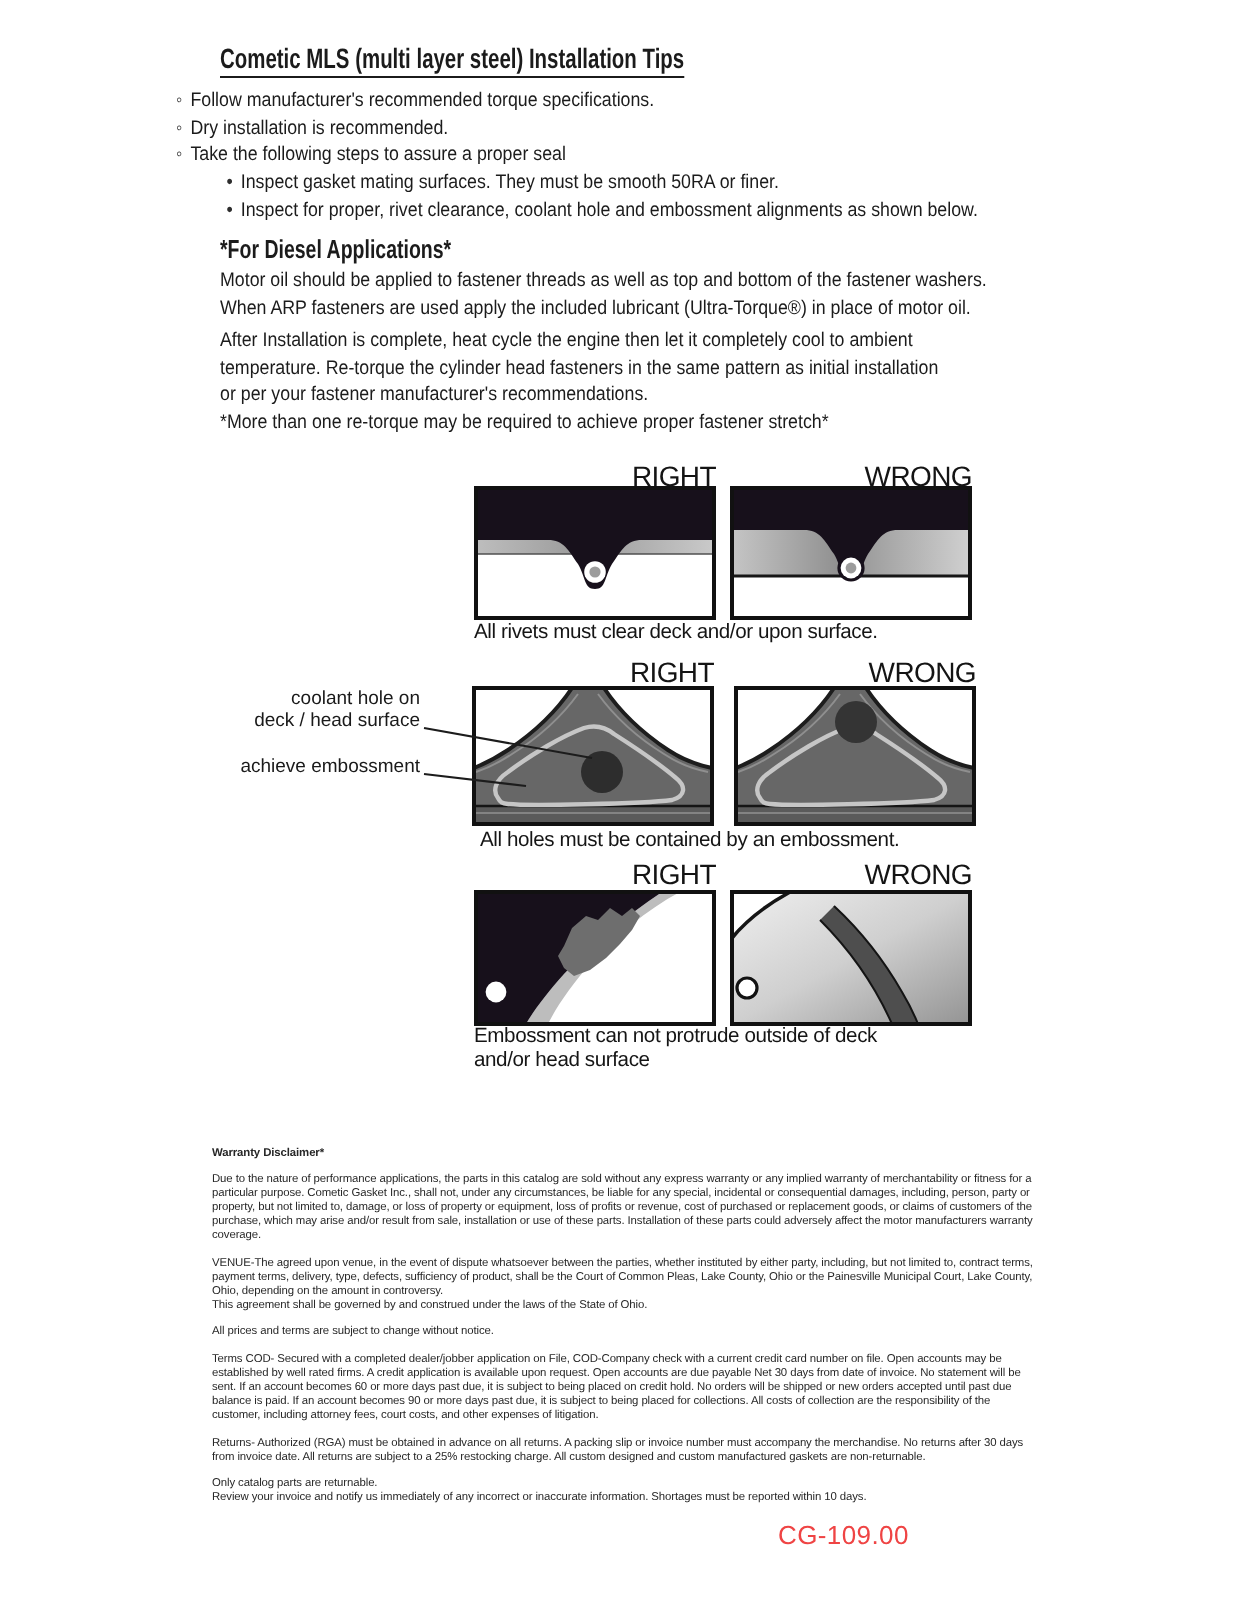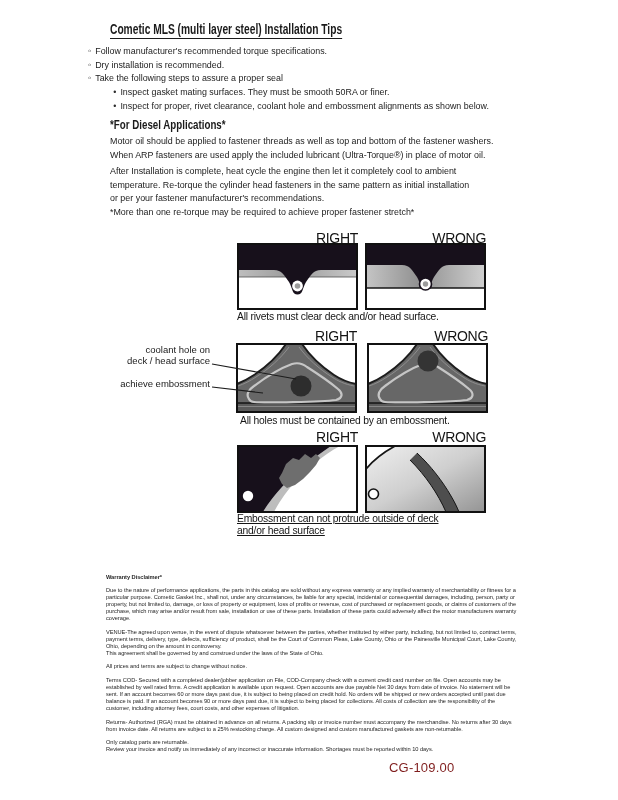--- a/index.html
+++ b/index.html
@@ -22,21 +22,21 @@
   .p1{left:110px;top:134px;} .p2{left:110px;top:164px;} .p3{left:110px;top:205px;}
   .rw{width:121px;text-align:right;font-size:14px;letter-spacing:-0.3px;
       color:#141414;white-space:nowrap;}
   .cap{font-size:10.3px;letter-spacing:-0.2px;color:#151515;line-height:11.6px;}
   .callout{font-size:9.5px;line-height:10.6px;text-align:right;color:#1a1a1a;margin-left:32px;}
   .panel{position:absolute;display:block;}
   .legal{left:106px;top:574px;width:414px;font-size:5.7px;line-height:7.05px;
          color:#272727;letter-spacing:-0.05px;}
   .legal p{margin:0 0 6.5px 0;}
   .legal .lh{font-weight:bold;margin:0 0 6px 0;}
-  .code{left:389px;top:760px;font-size:13px;color:#7f1d1d;letter-spacing:0.2px;}
+  .code{left:389px;top:760px;font-size:13px;color:#ef4444;letter-spacing:0.2px;}
 </style>
 </head>
 <body>
 
 <div class="abs title">Cometic MLS (multi layer steel) Installation Tips</div>
 
 <div class="abs tips">
   <div class="tip l1">
       <span class="mk">◦</span>
       <span>Follow manufacturer's recommended torque specifications.</span>
@@ -96,21 +96,21 @@
     </defs>
   <rect x="1" y="1" width="119" height="65" fill="#fff"></rect>
   <rect x="2" y="22" width="117" height="23" fill="url(#gB)"></rect>
   <path d="M1,1 H120 V22 H84 C76,22 74,27 69,34 C65,41 66,46.5 60.5,46.5 C55,46.5 56,41 52,34 C47,27 45,22 37,22 H1 Z" fill="#17101b"></path>
   <path d="M2,45 H119" stroke="#161616" stroke-width="1.4"></path>
   <circle cx="60.5" cy="41" r="6.8" fill="#17101b"></circle>
   <circle cx="60.5" cy="41" r="5.2" fill="#ffffff"></circle>
   <circle cx="60.5" cy="41" r="2.7" fill="#9c9c9c"></circle>
   <rect x="1" y="1" width="119" height="65" fill="none" stroke="#111" stroke-width="2"></rect>
 </svg>
-<div class="abs cap" style="left:237px;top:311px;">All rivets must clear deck and/or head surface.</div>
+<div class="abs cap" style="left:237px;top:311px;">All rivets must clear deck and/or upon surface.</div>
 
 <div class="abs rw" style="left:236px;top:328px;">RIGHT</div>
 <div class="abs rw" style="left:367px;top:328px;">WRONG</div>
 
 <div class="abs callout pl" style="right:408px;top:345px;">coolant hole on
 deck / head surface</div>
 <div class="abs callout" style="right:408px;top:379px;">achieve embossment</div>
 
 <svg class="panel" style="left:236px;top:343px;" width="121" height="70" viewBox="0 0 121 70">
   <rect x="1" y="1" width="119" height="68" fill="#676767"></rect>
@@ -171,21 +171,21 @@
     </defs>
   <rect x="1" y="1" width="119" height="66" fill="url(#gF)"></rect>
   <path d="M1,1 H30 C20,6.5 10,13 1,24 Z" fill="#ffffff"></path>
   <path d="M30,1 C20,6.5 10,13 1,24" fill="none" stroke="#161616" stroke-width="1.8"></path>
   <path d="M52,8 C66,21 78,37 86,51 C89,56 92,62 94,67 L81,67 C73,49 61,31 45,15 Z" fill="#4e4e4e"></path>
   <path d="M52,8 C66,21 78,37 86,51 C89,56 92,62 94,67" fill="none" stroke="#141414" stroke-width="1"></path>
   <path d="M45,15 C61,31 73,49 81,67" fill="none" stroke="#141414" stroke-width="1"></path>
   <circle cx="8.5" cy="49" r="5" fill="#ffffff" stroke="#121212" stroke-width="1.6"></circle>
   <rect x="1" y="1" width="119" height="66" fill="none" stroke="#111" stroke-width="2"></rect>
 </svg>
-<div class="abs cap pl" style="left:237px;top:513px;text-decoration:underline;">Embossment can not protrude outside of deck
+<div class="abs cap pl" style="left:237px;top:513px;">Embossment can not protrude outside of deck
 and/or head surface</div>
 
 <div class="abs legal">
   <p class="lh">Warranty Disclaimer*</p>
   <p class="pl">Due to the nature of performance applications, the parts in this catalog are sold without any express warranty or any implied warranty of merchantability or fitness for a particular purpose.  Cometic Gasket Inc., shall not, under any circumstances, be liable for any special, incidental or consequential damages, including, person, party or property, but not limited to, damage, or loss of property or equipment, loss of profits or revenue, cost of purchased or replacement goods, or claims of customers of the purchase, which may arise and/or result from sale, installation or use of these parts.  Installation of these parts could adversely affect the motor manufacturers warranty coverage.</p>
   <p class="pl">VENUE-The agreed upon venue, in the event of dispute whatsoever between the parties, whether instituted by either party, including, but not limited to, contract terms, payment terms, delivery, type, defects, sufficiency of product, shall be the Court of Common Pleas, Lake County, Ohio or the Painesville Municipal Court, Lake County, Ohio, depending on the amount in controversy.
 This agreement shall be governed by and construed under the laws of the State of Ohio.</p>
   <p class="pl">All prices and terms are subject to change without notice.</p>
   <p class="pl">Terms COD- Secured with a completed dealer/jobber application on File, COD-Company check with a current credit card number on file.  Open accounts may be established by well rated firms.  A credit application is available upon request.  Open accounts are due payable Net 30 days from date of invoice.  No statement will be sent.  If an account becomes 60 or more days past due, it is subject to being placed on credit hold.  No orders will be shipped or new orders accepted until past due balance is paid.  If an account becomes 90 or more days past due, it is subject to being placed for collections.  All costs of collection are the responsibility of the customer, including attorney fees, court costs, and other expenses of litigation.</p>
   <p class="pl">Returns- Authorized (RGA) must be obtained in advance on all returns.  A packing slip or invoice number must accompany the merchandise.  No returns after 30 days from invoice date.  All returns are subject to a 25% restocking charge.  All custom designed and custom manufactured gaskets are non-returnable.</p>

